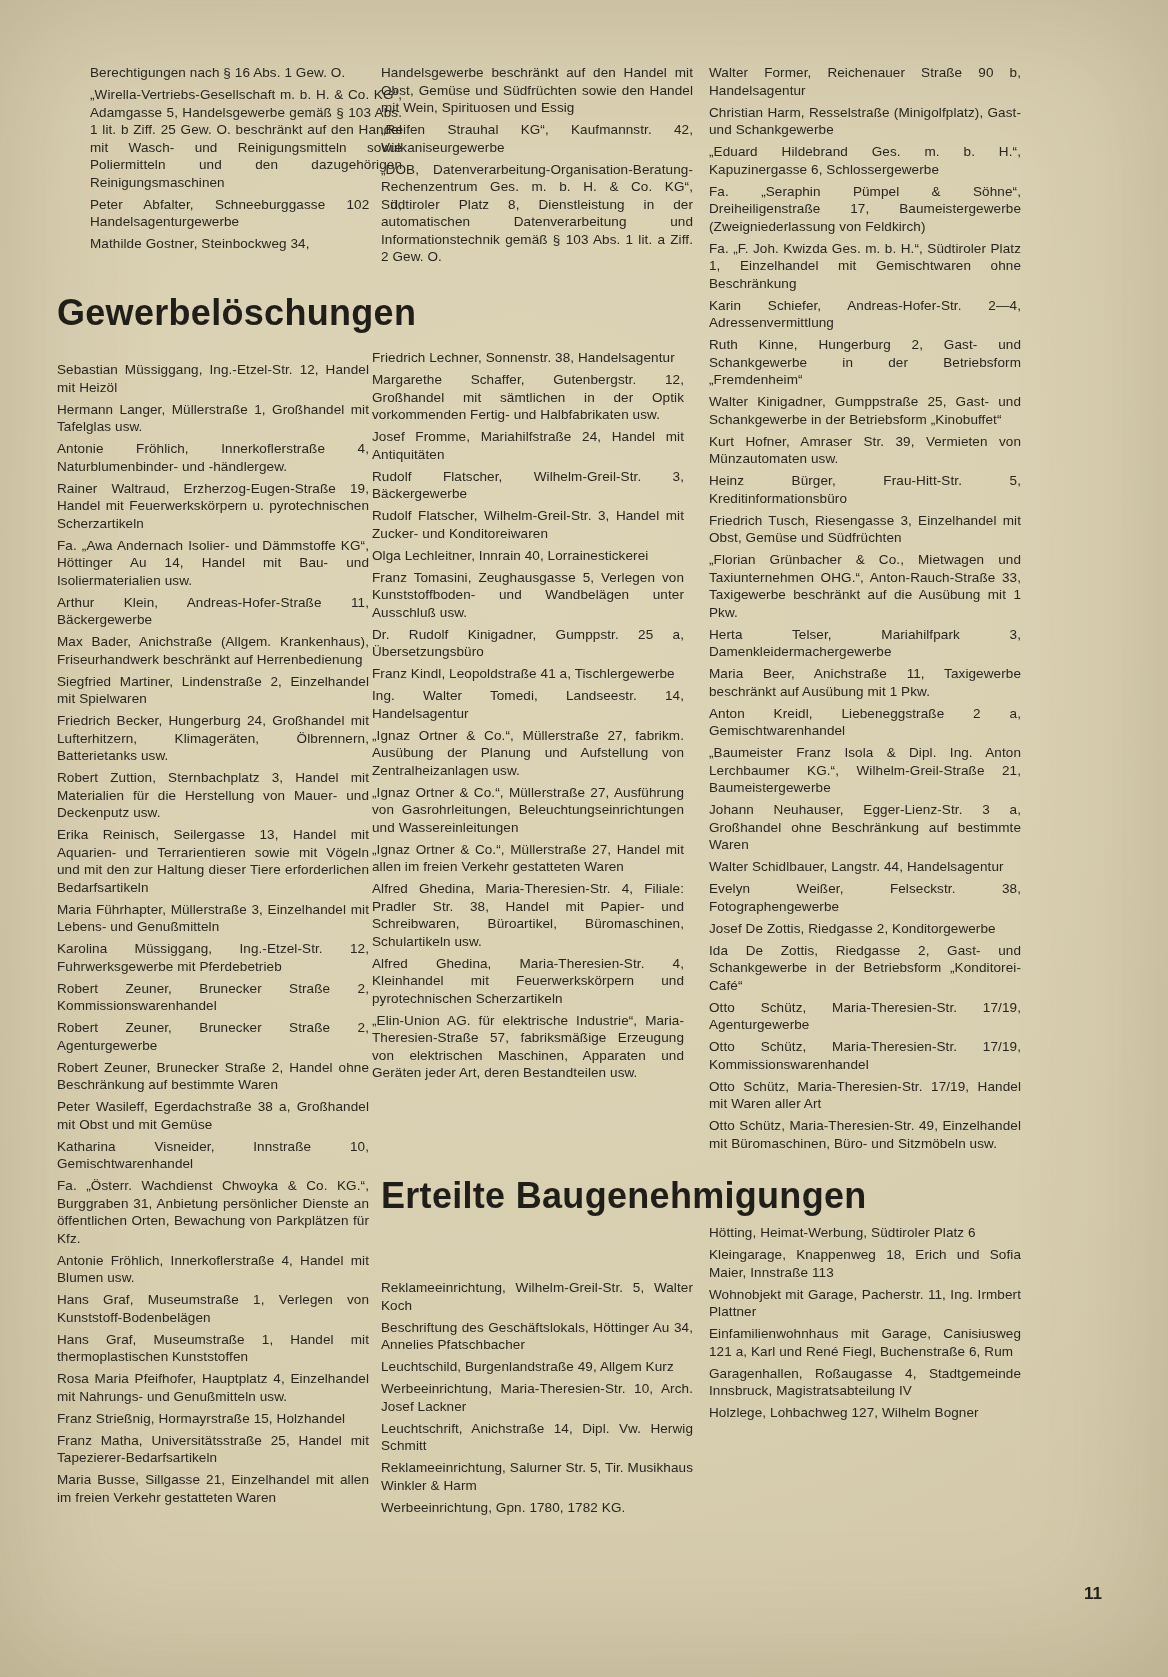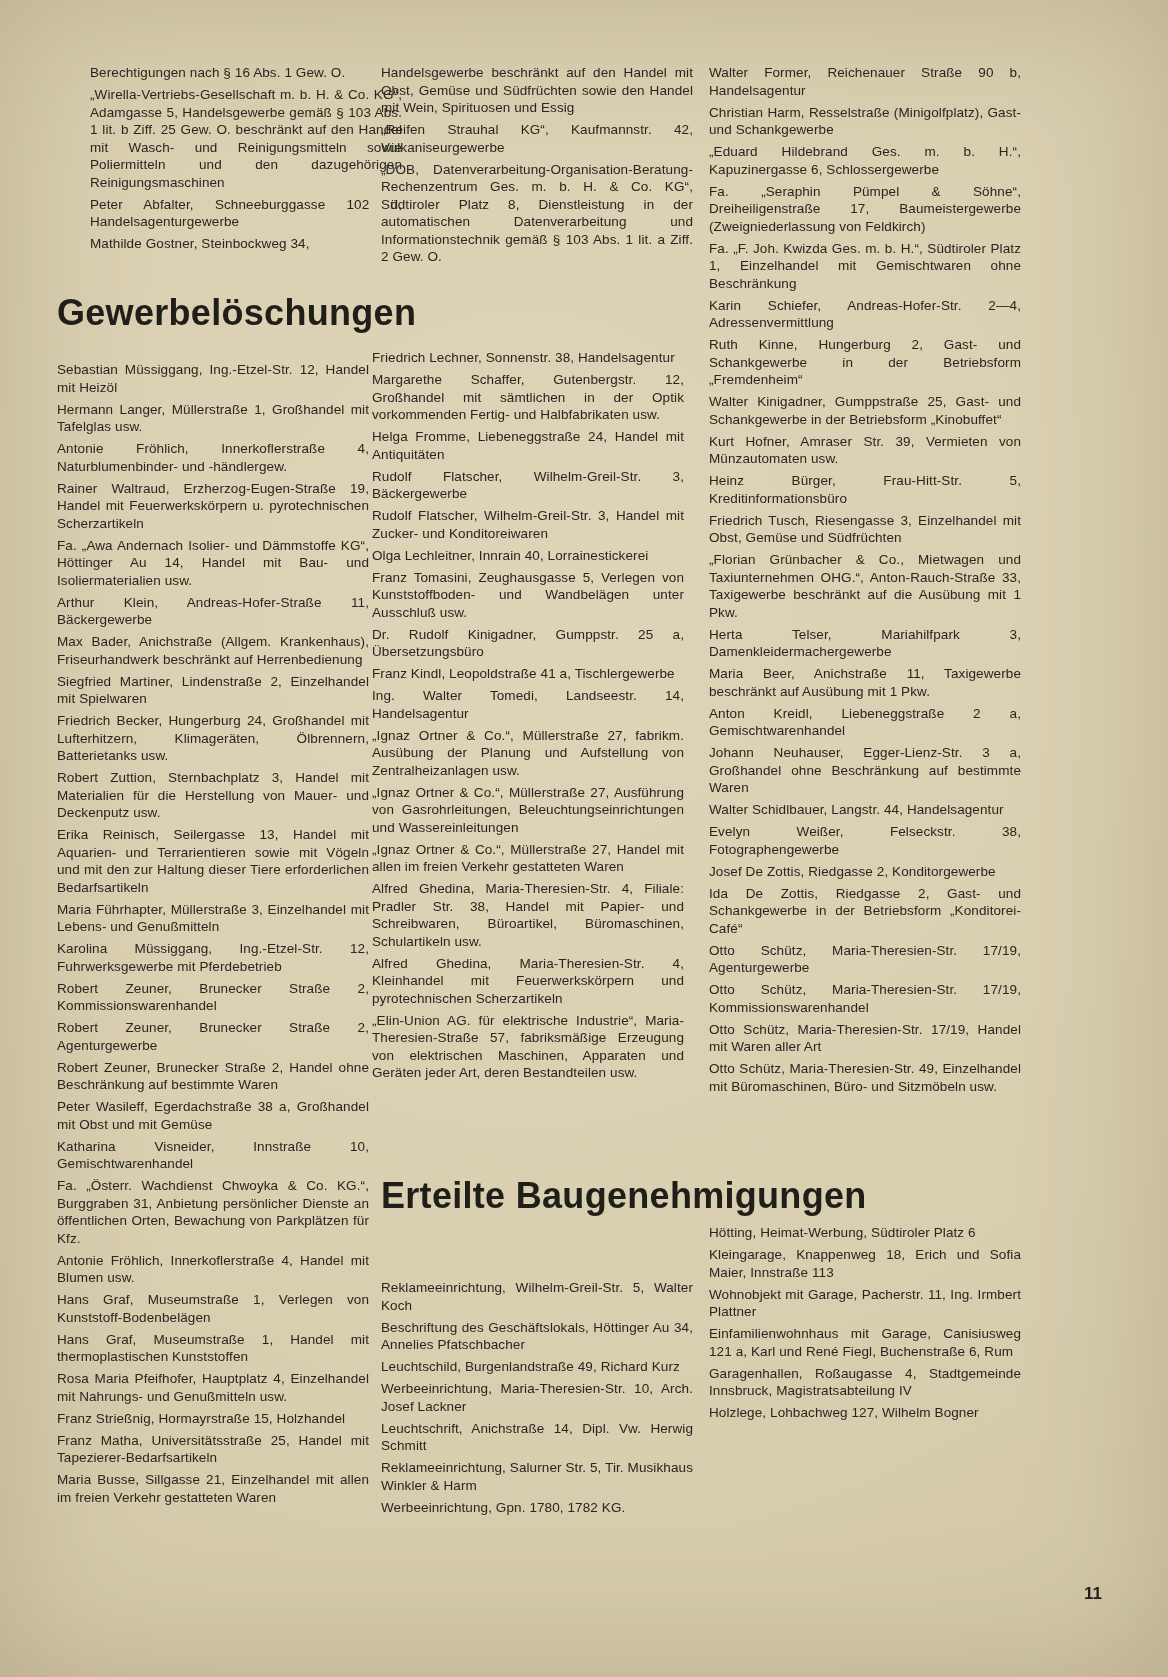--- a/index.html
+++ b/index.html
@@ -72,20 +72,21 @@
       <p class="entry">Karin Schiefer, Andreas-Hofer-Str. 2—4, Adressenvermittlung</p>
       <p class="entry">Ruth Kinne, Hungerburg 2, Gast- und Schankgewerbe in der Betriebsform „Fremdenheim“</p>
       <p class="entry">Walter Kinigadner, Gumppstraße 25, Gast- und Schankgewerbe in der Betriebsform „Kinobuffet“</p>
       <p class="entry">Kurt Hofner, Amraser Str. 39, Vermieten von Münzautomaten usw.</p>
       <p class="entry">Heinz Bürger, Frau-Hitt-Str. 5, Kreditinformationsbüro</p>
       <p class="entry">Friedrich Tusch, Riesengasse 3, Einzelhandel mit Obst, Gemüse und Südfrüchten</p>
       <p class="entry">„Florian Grünbacher &amp; Co., Mietwagen und Taxiunternehmen OHG.“, Anton-Rauch-Straße 33, Taxigewerbe beschränkt auf die Ausübung mit 1 Pkw.</p>
       <p class="entry">Herta Telser, Mariahilfpark 3, Damenkleidermachergewerbe</p>
       <p class="entry">Maria Beer, Anichstraße 11, Taxigewerbe beschränkt auf Ausübung mit 1 Pkw.</p>
       <p class="entry">Anton Kreidl, Liebeneggstraße 2 a, Gemischtwarenhandel</p>
+      <p class="entry">„Baumeister Franz Isola &amp; Dipl. Ing. Anton Lerchbaumer KG.“, Wilhelm-Greil-Straße 21, Baumeistergewerbe</p>
       <p class="entry">Johann Neuhauser, Egger-Lienz-Str. 3 a, Großhandel ohne Beschränkung auf bestimmte Waren</p>
       <p class="entry">Walter Schidlbauer, Langstr. 44, Handelsagentur</p>
       <p class="entry">Evelyn Weißer, Felseckstr. 38, Fotographengewerbe</p>
       <p class="entry">Josef De Zottis, Riedgasse 2, Konditorgewerbe</p>
       <p class="entry">Ida De Zottis, Riedgasse 2, Gast- und Schankgewerbe in der Betriebsform „Konditorei-Café“</p>
       <p class="entry">Otto Schütz, Maria-Theresien-Str. 17/19, Agenturgewerbe</p>
       <p class="entry">Otto Schütz, Maria-Theresien-Str. 17/19, Kommissionswarenhandel</p>
       <p class="entry">Otto Schütz, Maria-Theresien-Str. 17/19, Handel mit Waren aller Art</p>
       <p class="entry">Otto Schütz, Maria-Theresien-Str. 49, Einzelhandel mit Büromaschinen, Büro- und Sitzmöbeln usw.</p>
     </section>
@@ -117,42 +118,42 @@
       <p class="entry">Hans Graf, Museumstraße 1, Handel mit thermoplastischen Kunststoffen</p>
       <p class="entry">Rosa Maria Pfeifhofer, Hauptplatz 4, Einzelhandel mit Nahrungs- und Genußmitteln usw.</p>
       <p class="entry">Franz Strießnig, Hormayrstraße 15, Holzhandel</p>
       <p class="entry">Franz Matha, Universitätsstraße 25, Handel mit Tapezierer-Bedarfsartikeln</p>
       <p class="entry">Maria Busse, Sillgasse 21, Einzelhandel mit allen im freien Verkehr gestatteten Waren</p>
     </section>
 
   <section class="col" style="left:372px; top:349px; width:312px;">
       <p class="entry">Friedrich Lechner, Sonnenstr. 38, Handelsagentur</p>
       <p class="entry">Margarethe Schaffer, Gutenbergstr. 12, Großhandel mit sämtlichen in der Optik vorkommenden Fertig- und Halbfabrikaten usw.</p>
-      <p class="entry">Helga Fromme, Liebeneggstraße 24, Handel mit Antiquitäten</p>
+      <p class="entry">Josef Fromme, Mariahilfstraße 24, Handel mit Antiquitäten</p>
       <p class="entry">Rudolf Flatscher, Wilhelm-Greil-Str. 3, Bäckergewerbe</p>
       <p class="entry">Rudolf Flatscher, Wilhelm-Greil-Str. 3, Handel mit Zucker- und Konditoreiwaren</p>
       <p class="entry">Olga Lechleitner, Innrain 40, Lorrainestickerei</p>
       <p class="entry">Franz Tomasini, Zeughausgasse 5, Verlegen von Kunststoffboden- und Wandbelägen unter Ausschluß usw.</p>
       <p class="entry">Dr. Rudolf Kinigadner, Gumppstr. 25 a, Übersetzungsbüro</p>
       <p class="entry">Franz Kindl, Leopoldstraße 41 a, Tischlergewerbe</p>
       <p class="entry">Ing. Walter Tomedi, Landseestr. 14, Handelsagentur</p>
       <p class="entry">„Ignaz Ortner &amp; Co.“, Müllerstraße 27, fabrikm. Ausübung der Planung und Aufstellung von Zentralheizanlagen usw.</p>
       <p class="entry">„Ignaz Ortner &amp; Co.“, Müllerstraße 27, Ausführung von Gasrohrleitungen, Beleuchtungseinrichtungen und Wassereinleitungen</p>
       <p class="entry">„Ignaz Ortner &amp; Co.“, Müllerstraße 27, Handel mit allen im freien Verkehr gestatteten Waren</p>
       <p class="entry">Alfred Ghedina, Maria-Theresien-Str. 4, Filiale: Pradler Str. 38, Handel mit Papier- und Schreibwaren, Büroartikel, Büromaschinen, Schulartikeln usw.</p>
       <p class="entry">Alfred Ghedina, Maria-Theresien-Str. 4, Kleinhandel mit Feuerwerkskörpern und pyrotechnischen Scherzartikeln</p>
       <p class="entry">„Elin-Union AG. für elektrische Industrie“, Maria-Theresien-Straße 57, fabriksmäßige Erzeugung von elektrischen Maschinen, Apparaten und Geräten jeder Art, deren Bestandteilen usw.</p>
     </section>
 
   <h1 class="section-heading" style="left:381px; top:1176px; width:640px;">Erteilte Baugenehmigungen</h1>
 
   <section class="col" style="left:381px; top:1239px; width:312px;margin-top:40px;">
       <p class="entry">Reklameeinrichtung, Wilhelm-Greil-Str. 5, Walter Koch</p>
       <p class="entry">Beschriftung des Geschäftslokals, Höttinger Au 34, Annelies Pfatschbacher</p>
-      <p class="entry">Leuchtschild, Burgenlandstraße 49, Richard Kurz</p>
+      <p class="entry">Leuchtschild, Burgenlandstraße 49, Allgem Kurz</p>
       <p class="entry">Werbeeinrichtung, Maria-Theresien-Str. 10, Arch. Josef Lackner</p>
       <p class="entry">Leuchtschrift, Anichstraße 14, Dipl. Vw. Herwig Schmitt</p>
       <p class="entry">Reklameeinrichtung, Salurner Str. 5, Tir. Musikhaus Winkler &amp; Harm</p>
       <p class="entry">Werbeeinrichtung, Gpn. 1780, 1782 KG.</p>
     </section>
 
   <section class="col" style="left:709px; top:1224px; width:312px;">
       <p class="entry">Hötting, Heimat-Werbung, Südtiroler Platz 6</p>
       <p class="entry">Kleingarage, Knappenweg 18, Erich und Sofia Maier, Innstraße 113</p>
       <p class="entry">Wohnobjekt mit Garage, Pacherstr. 11, Ing. Irmbert Plattner</p>

